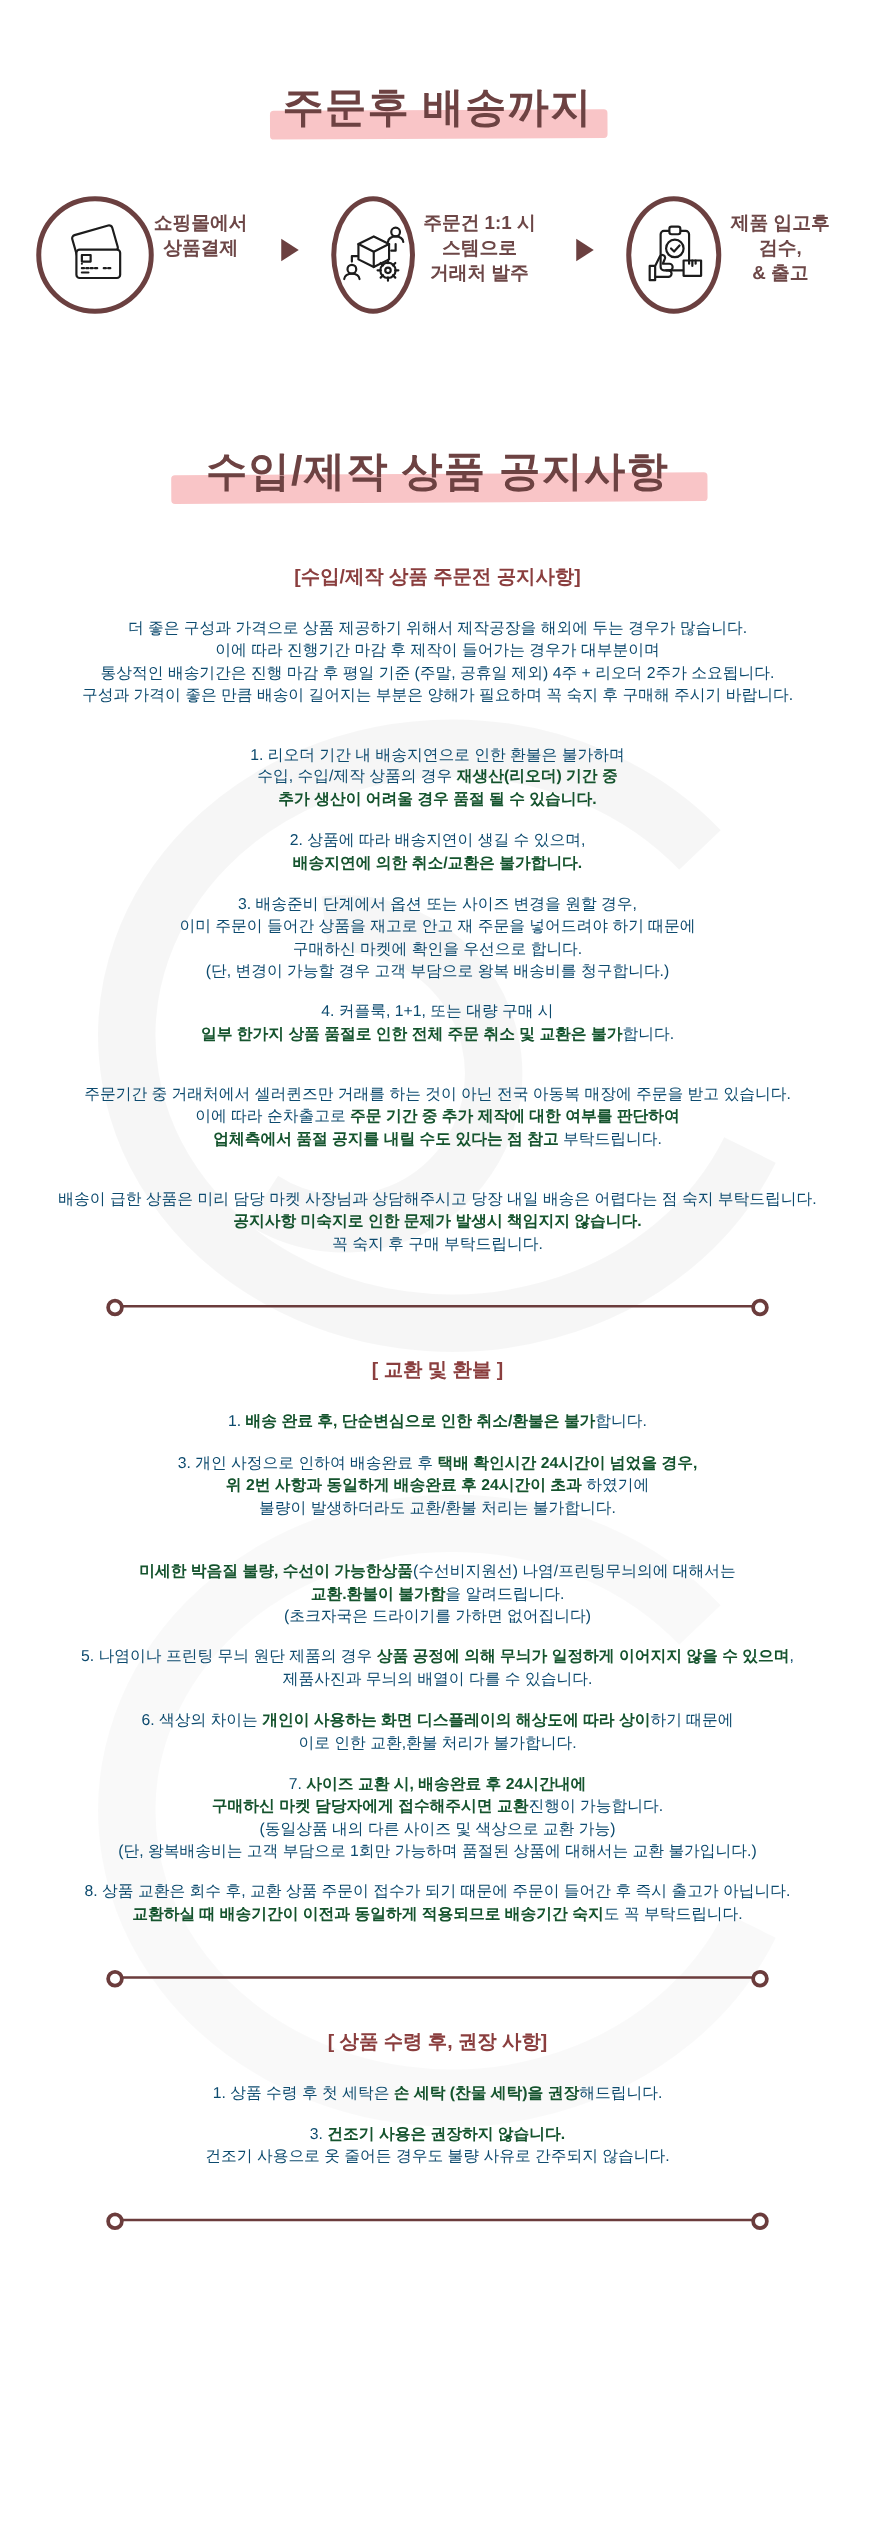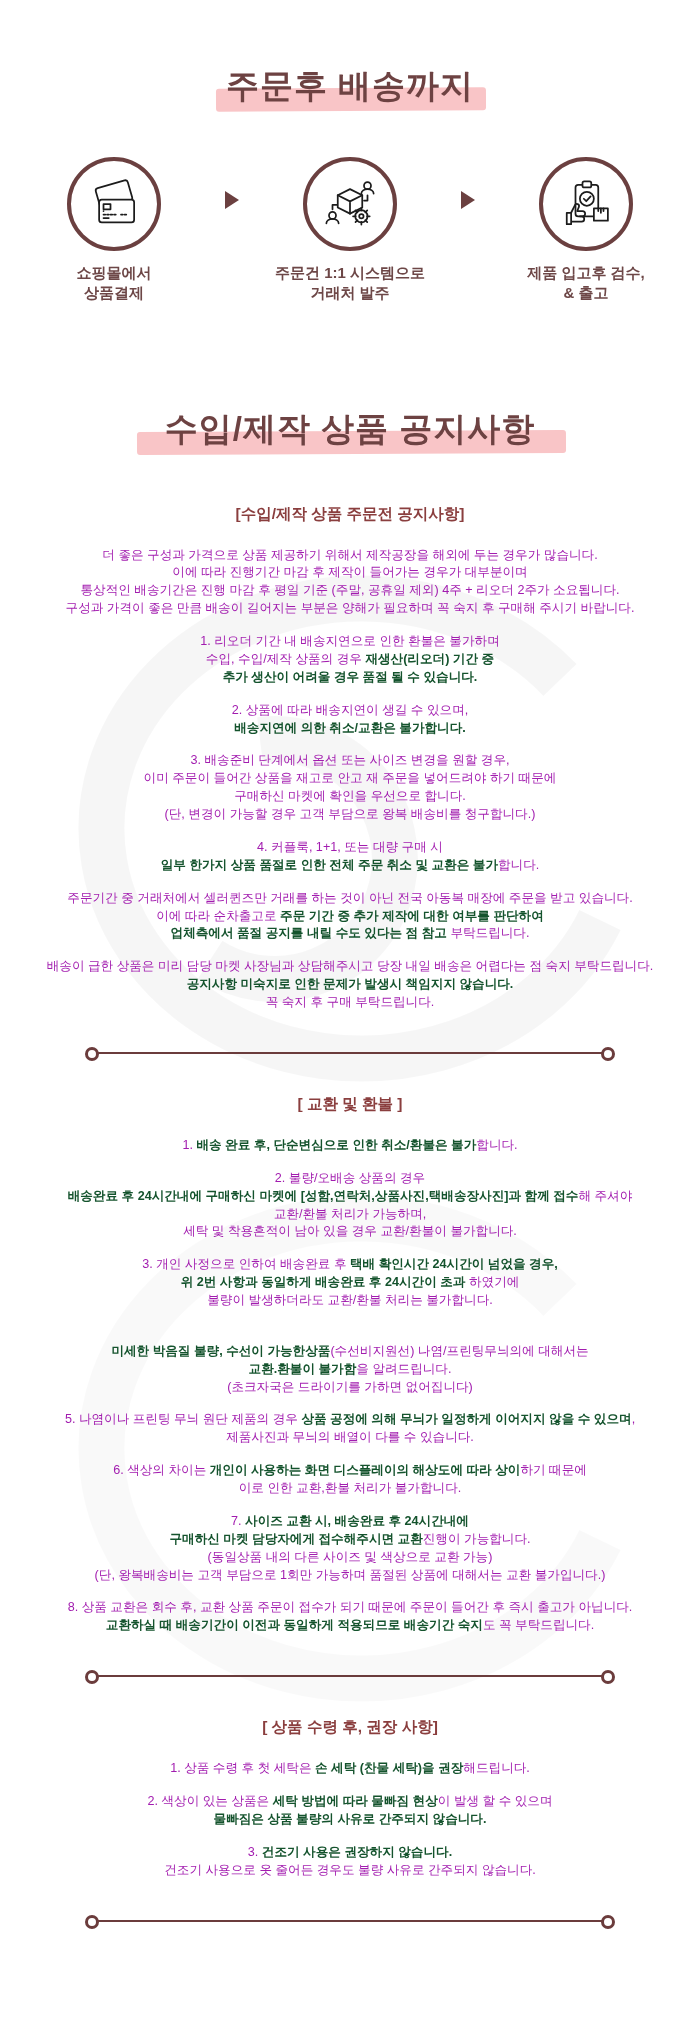--- a/index.html
+++ b/index.html
@@ -20,21 +20,21 @@
   }
   .big-title .hl{
     position:absolute;z-index:-1;height:23px;bottom:-7px;
     background:#f9c5c7;border-radius:3px;transform:rotate(-0.3deg);
   }
   .hl-1{left:-4px;right:-6px;}
   .hl-2{left:-22px;right:-24px;}
 
   
   .steps{display:flex;align-items:flex-start;justify-content:center;gap:26px;margin-top:30px;}
-  .step{width:170px;display:flex;flex-direction:column;align-items:center;}
+  .step{width:170px;display:flex;flex-direction:row;}
   .circle{
     width:86px;height:86px;border:4px solid #6b4040;border-radius:50%;
     background:#fff;display:flex;align-items:center;justify-content:center;
   }
   .circle svg{width:56px;height:56px;}
   .step-caption{
     margin-top:12px;font-size:15px;font-weight:700;color:#6d4747;line-height:1.35;
   }
   .flow-arrow{
     margin-top:34px;width:0;height:0;
@@ -47,22 +47,22 @@
   
   #notice-body{margin-top:6px;}
   .sec-header{
     font-size:15.5px;font-weight:700;color:#8a3e3e;
     margin:34px 0 22px 0;
   }
   .para{
     font-size:12.6px;line-height:1.42;color:#5c5c5c;
     margin:15px 24px;
   }
-  .para.gap-lg{margin-top:15px;}
-  .seg-n{color:#a21caf;}
+  .para.gap-lg{margin-top:30px;}
+  .seg-n{color:#0c4a6e;}
   .seg-r{color:#14532d;font-weight:700;}
 
   .divider{
     position:relative;width:530px;height:14px;margin:34px auto;
   }
   .divider .dline{
     position:absolute;left:11px;right:11px;top:6px;height:2px;background:#6b3c3c;
   }
   .divider::before,.divider::after{
     content:"";position:absolute;top:1px;width:8px;height:8px;
@@ -178,32 +178,30 @@
       <p class="para"><span class="seg-n">2. 상품에 따라 배송지연이 생길 수 있으며,</span><br><span class="seg-r">배송지연에 의한 취소/교환은 불가합니다.</span></p>
       <p class="para"><span class="seg-n">3. 배송준비 단계에서 옵션 또는 사이즈 변경을 원할 경우,</span><br><span class="seg-n">이미 주문이 들어간 상품을 재고로 안고 재 주문을 넣어드려야 하기 때문에</span><br><span class="seg-n">구매하신 마켓에 확인을 우선으로 합니다.</span><br><span class="seg-n">(단, 변경이 가능할 경우 고객 부담으로 왕복 배송비를 청구합니다.)</span></p>
       <p class="para"><span class="seg-n">4. 커플룩, 1+1, 또는 대량 구매 시</span><br><span class="seg-r">일부 한가지 상품 품절로 인한 전체 주문 취소 및 교환은 불가</span><span class="seg-n">합니다.</span></p>
       <p class="para gap-lg"><span class="seg-n">주문기간 중 거래처에서 셀러퀸즈만 거래를 하는 것이 아닌 전국 아동복 매장에 주문을 받고 있습니다.</span><br><span class="seg-n">이에 따라 순차출고로 </span><span class="seg-r">주문 기간 중 추가 제작에 대한 여부를 판단하여</span><br><span class="seg-r">업체측에서 품절 공지를 내릴 수도 있다는 점 참고</span><span class="seg-n"> 부탁드립니다.</span></p>
       <p class="para gap-lg"><span class="seg-n">배송이 급한 상품은 미리 담당 마켓 사장님과 상담해주시고 당장 내일 배송은 어렵다는 점 숙지 부탁드립니다.</span><br><span class="seg-r">공지사항 미숙지로 인한 문제가 발생시 책임지지 않습니다.</span><br><span class="seg-n">꼭 숙지 후 구매 부탁드립니다.</span></p>
       <div class="divider">
         <span class="dline"></span>
       </div>
       <h3 class="sec-header">[ 교환 및 환불 ]</h3>
       <p class="para"><span class="seg-n">1. </span><span class="seg-r">배송 완료 후, 단순변심으로 인한 취소/환불은 불가</span><span class="seg-n">합니다.</span></p>
-      <p class="para"><span class="seg-n">2. 불량/오배송 상품의 경우</span><br><span class="seg-r">배송완료 후 24시간내에 구매하신 마켓에 [성함,연락처,상품사진,택배송장사진]과 함께 접수</span><span class="seg-n">해 주셔야</span><br><span class="seg-n">교환/환불 처리가 가능하며,</span><br><span class="seg-n">세탁 및 착용흔적이 남아 있을 경우 교환/환불이 불가합니다.</span></p>
       <p class="para"><span class="seg-n">3. 개인 사정으로 인하여 배송완료 후 </span><span class="seg-r">택배 확인시간 24시간이 넘었을 경우,</span><br><span class="seg-r">위 2번 사항과 동일하게 배송완료 후 24시간이 초과</span><span class="seg-n"> 하였기에</span><br><span class="seg-n">불량이 발생하더라도 교환/환불 처리는 불가합니다.</span></p>
       <p class="para"><br><span class="seg-r">미세한 박음질 불량, 수선이 가능한상품</span><span class="seg-n">(수선비지원선) 나염/프린팅무늬의에 대해서는</span><br><span class="seg-r">교환.환불이 불가함</span><span class="seg-n">을 알려드립니다.</span><br><span class="seg-n">(초크자국은 드라이기를 가하면 없어집니다)</span></p>
       <p class="para"><span class="seg-n">5. 나염이나 프린팅 무늬 원단 제품의 경우 </span><span class="seg-r">상품 공정에 의해 무늬가 일정하게 이어지지 않을 수 있으며</span><span class="seg-n">,</span><br><span class="seg-n">제품사진과 무늬의 배열이 다를 수 있습니다.</span></p>
       <p class="para"><span class="seg-n">6. 색상의 차이는 </span><span class="seg-r">개인이 사용하는 화면 디스플레이의 해상도에 따라 상이</span><span class="seg-n">하기 때문에</span><br><span class="seg-n">이로 인한 교환,환불 처리가 불가합니다.</span></p>
       <p class="para"><span class="seg-n">7. </span><span class="seg-r">사이즈 교환 시, 배송완료 후 24시간내에</span><br><span class="seg-r">구매하신 마켓 담당자에게 접수해주시면 교환</span><span class="seg-n">진행이 가능합니다.</span><br><span class="seg-n">(동일상품 내의 다른 사이즈 및 색상으로 교환 가능)</span><br><span class="seg-n">(단, 왕복배송비는 고객 부담으로 1회만 가능하며 품절된 상품에 대해서는 교환 불가입니다.)</span></p>
       <p class="para"><span class="seg-n">8. 상품 교환은 회수 후, 교환 상품 주문이 접수가 되기 때문에 주문이 들어간 후 즉시 출고가 아닙니다.</span><br><span class="seg-r">교환하실 때 배송기간이 이전과 동일하게 적용되므로 배송기간 숙지</span><span class="seg-n">도 꼭 부탁드립니다.</span></p>
       <div class="divider">
         <span class="dline"></span>
       </div>
       <h3 class="sec-header">[ 상품 수령 후, 권장 사항]</h3>
       <p class="para"><span class="seg-n">1. 상품 수령 후 첫 세탁은 </span><span class="seg-r">손 세탁 (찬물 세탁)을 권장</span><span class="seg-n">해드립니다.</span></p>
-      <p class="para"><span class="seg-n">2. 색상이 있는 상품은 </span><span class="seg-r">세탁 방법에 따라 물빠짐 현상</span><span class="seg-n">이 발생 할 수 있으며</span><br><span class="seg-r">물빠짐은 상품 불량의 사유로 간주되지 않습니다.</span></p>
       <p class="para"><span class="seg-n">3. </span><span class="seg-r">건조기 사용은 권장하지 않습니다.</span><br><span class="seg-n">건조기 사용으로 옷 줄어든 경우도 불량 사유로 간주되지 않습니다.</span></p>
       <div class="divider">
         <span class="dline"></span>
       </div>
     </div>
 
 </div>
 
 </body></html>

